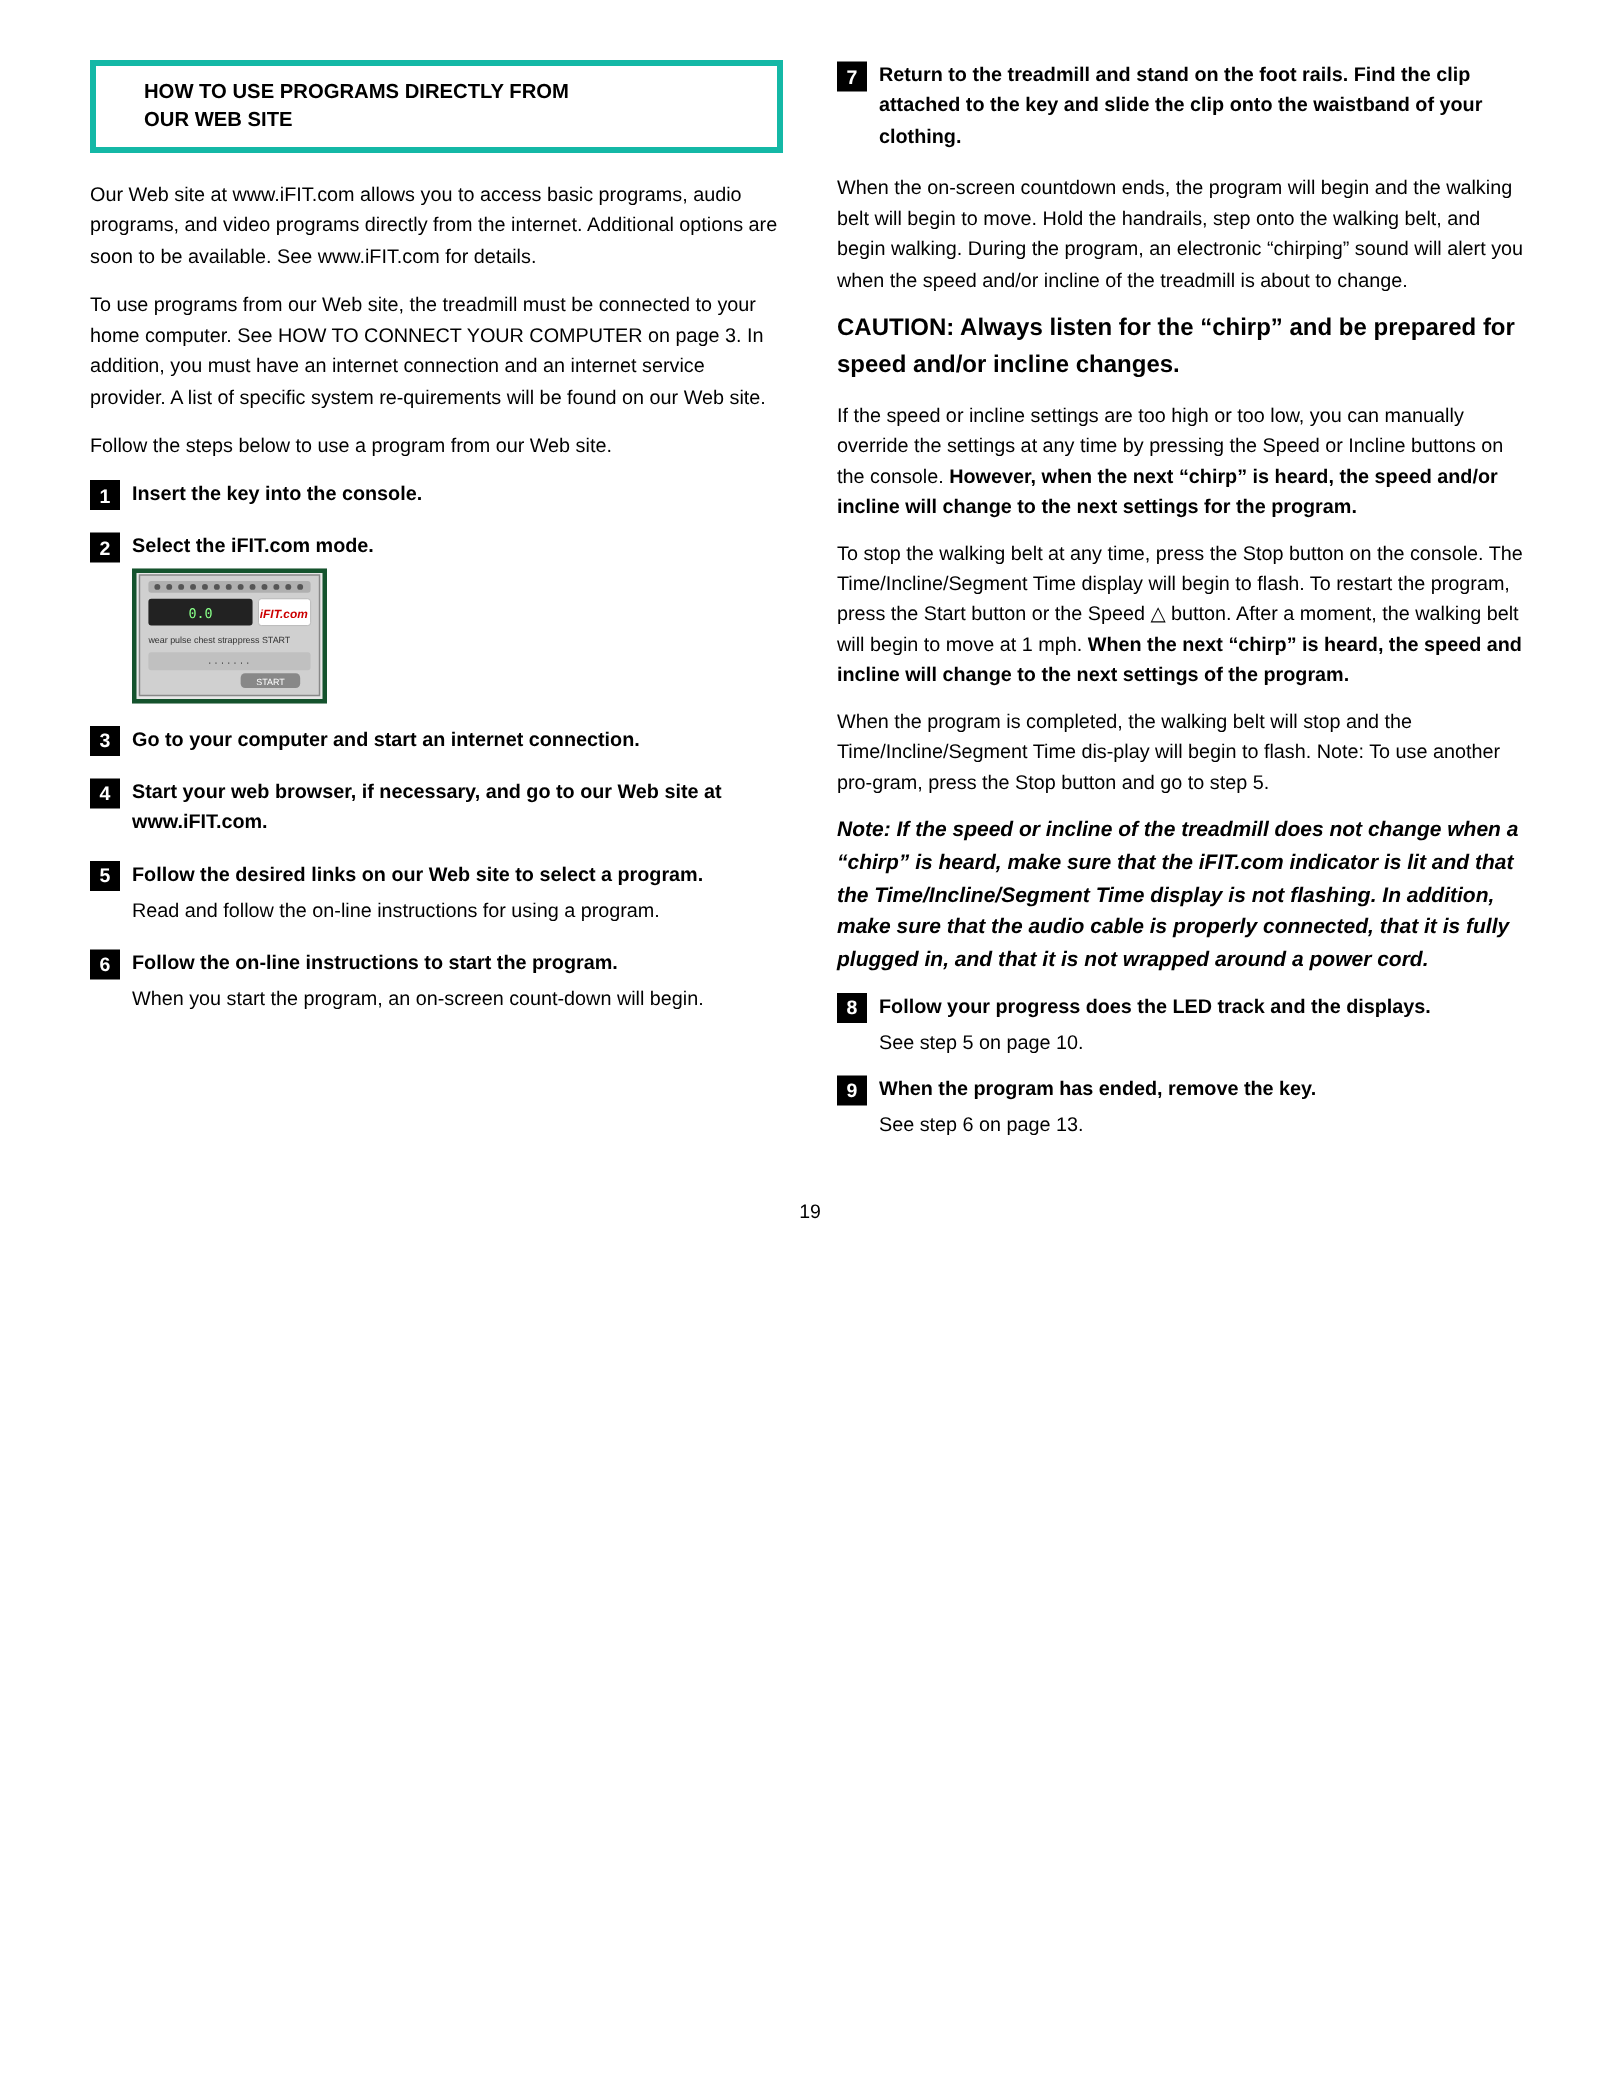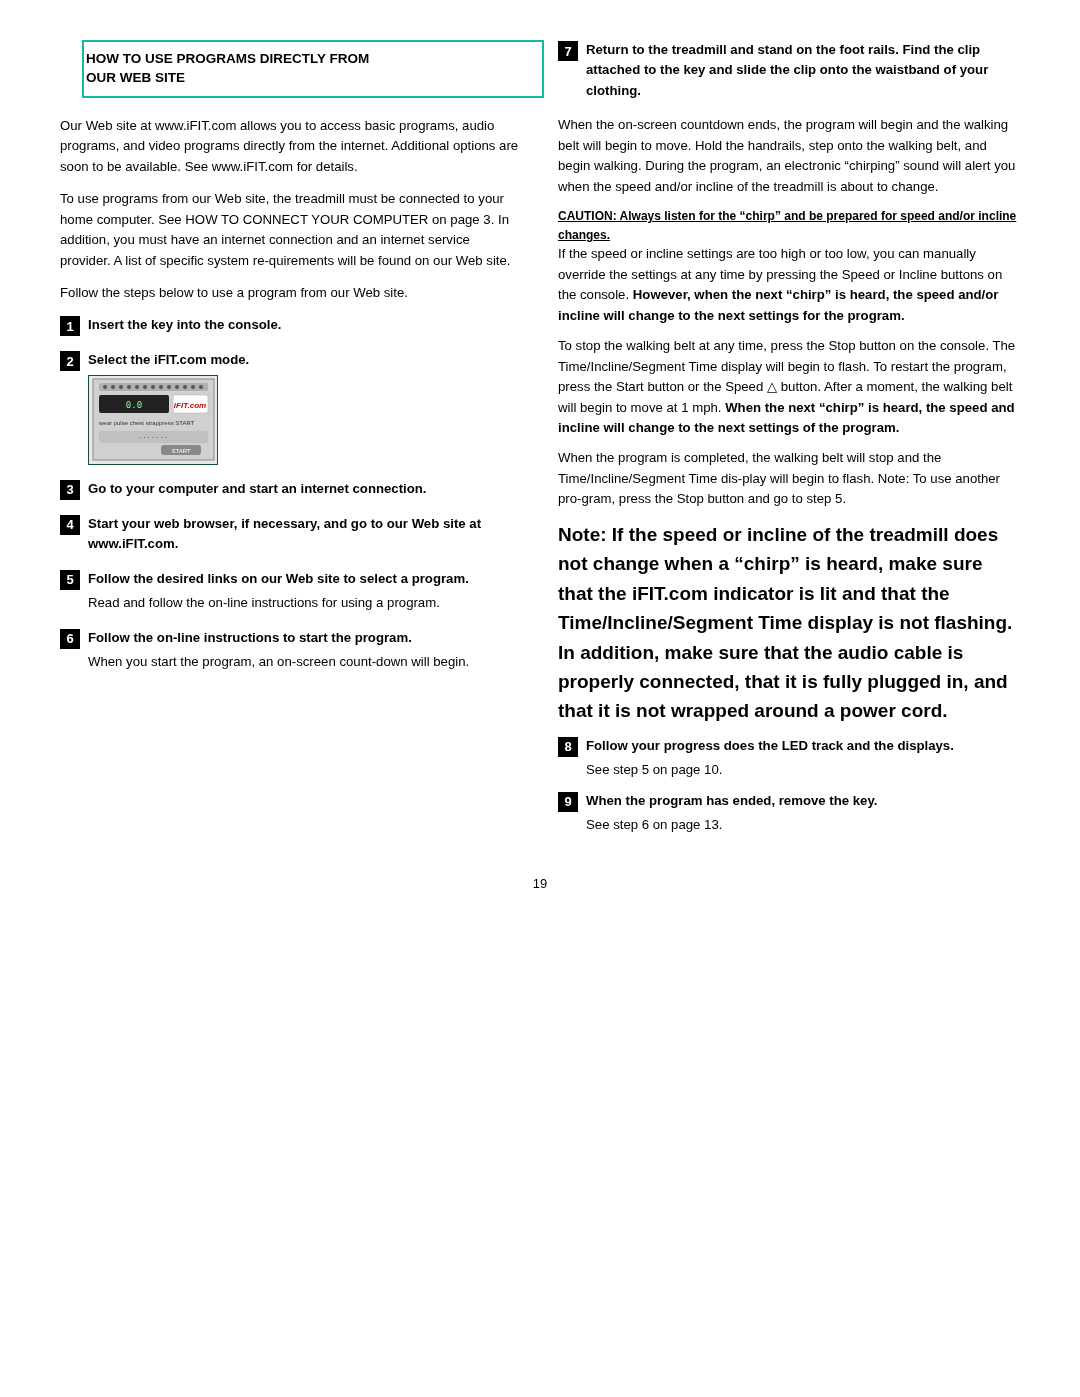--- a/index.html
+++ b/index.html
@@ -15,26 +15,25 @@
     .two-col {
       display: grid;
       grid-template-columns: 1fr 1fr;
       gap: 0 36px;
     }
     .left-col { }
     .right-col { }
 
     
     .header-box {
-      border: 2px solid #14b8a6;
-      padding: 8px 2px;
+      border: 4px solid #14b8a6;
+      padding: 8px 32px;
       margin-bottom: 18px;
       display: inline-block;
       width: 100%;
-      margin-left: 22px;
     }
     .header-box p {
       font-weight: bold;
       font-size: 13.5px;
       line-height: 1.4;
       text-transform: uppercase;
     }
 
     
     p.body-text {
@@ -85,21 +84,21 @@
       margin-top: 4px;
     }
     .step2-text {
       font-size: 13.2px;
       line-height: 1.55;
       flex: 1;
     }
     .console-image {
       width: 130px;
       flex-shrink: 0;
-      border: 1px solid #14532d;
+      border: 3px solid #14532d;
       background: #e8e8e8;
       height: 90px;
       display: flex;
       align-items: center;
       justify-content: center;
       font-size: 11px;
       color: #555;
       position: relative;
       overflow: hidden;
     }
@@ -113,29 +112,30 @@
       text-align: center;
       font-size: 13px;
       margin-top: 30px;
     }
 
     .right-col .step { margin-bottom: 10px; }
     .right-col p.body-text { margin-bottom: 10px; }
 
     .caution-text {
       font-weight: bold;
-      font-size: 12px;
-      line-height: 1.55;
-      text-decoration: underline;
+      font-size: 16px;
+      line-height: 1.55;
+      margin-bottom: 10px;
     }
     .note-text {
       font-weight: bold;
-      font-size: 19px;
+      font-size: 14px;
       line-height: 1.55;
       margin-bottom: 10px;
+      font-style: italic;
     }
   </style>
 </head>
 <body>
 
 <div class="two-col">
 
   <div class="left-col">
 
     <div class="header-box">

